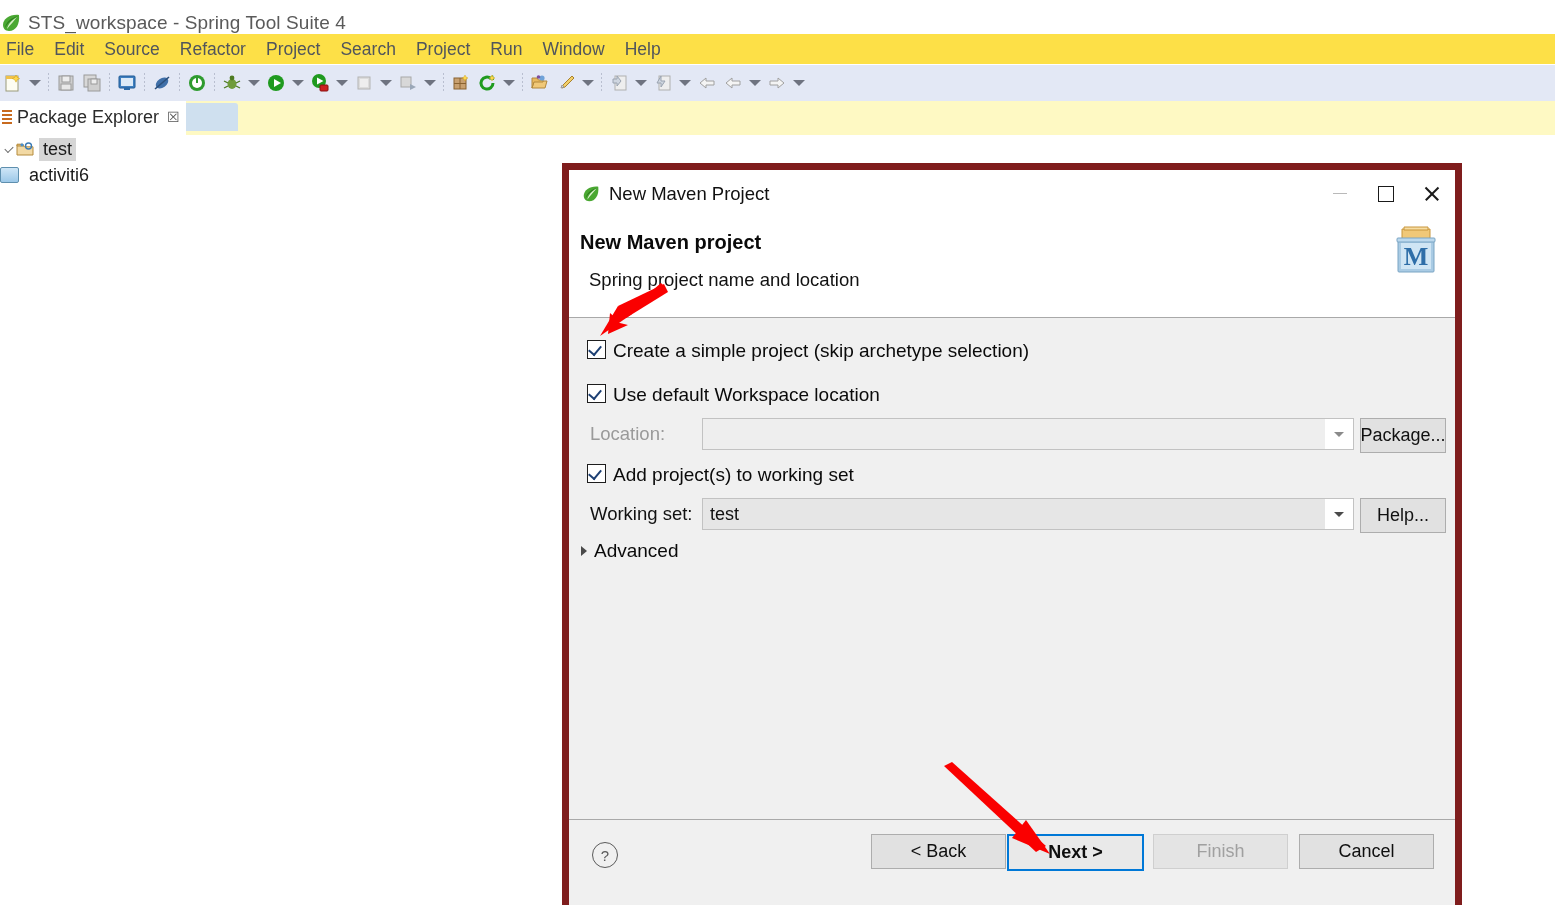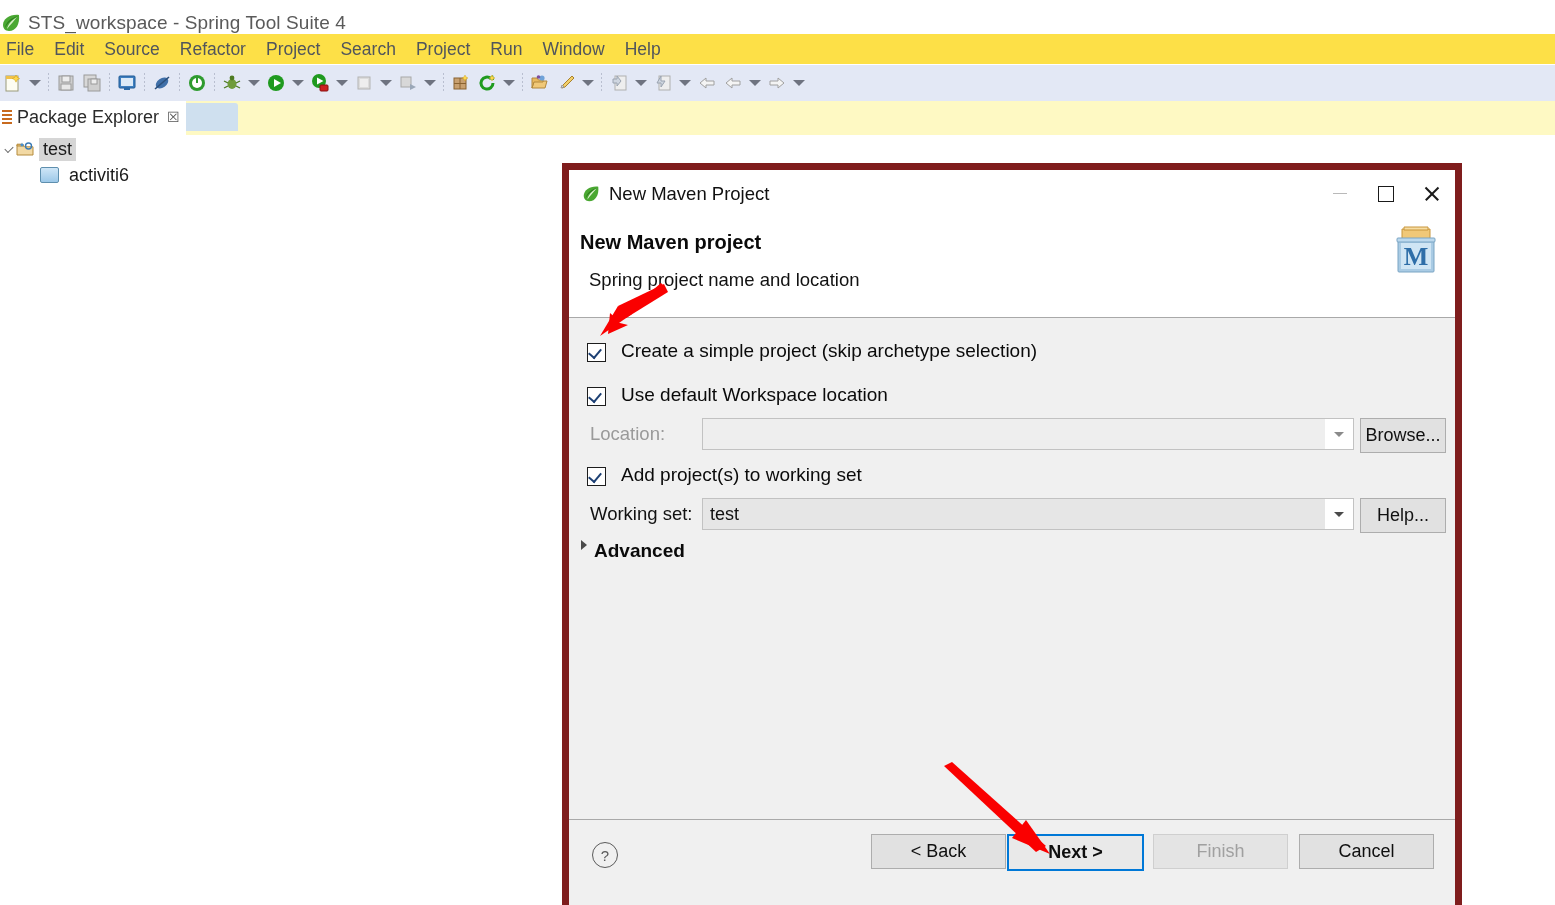--- a/index.html
+++ b/index.html
@@ -76,21 +76,21 @@
   .tab .tab-close { margin-left:8px; font-size:14px; color:#555; }
   .tab-spare {
     position:absolute; left:183px; top:2px; width:55px; height:28px;
     background:#cfe0ef; border-top-left-radius:3px; border-top-right-radius:3px;
   }
 
   
   .tree { position:absolute; left:0; top:136px; width:556px; height:190px; background:#fff; }
   .tree-row { display:flex; align-items:center; height:26px; font-size:18px; color:#1a1a1a; }
   .tree-row.level1 { padding-left: 2px; }
-  .tree-row.level2 { padding-left: 40px; }
+  .tree-row.level2 { }
   .twisty {
     width:14px; height:26px; display:flex; align-items:center; justify-content:center;
     color:#5a5a5a; font-size:12px;
   }
   .twisty::after {
     content:""; display:block; width:7px; height:4px;
     border-left:1.6px solid #6b6b6b; border-bottom:1.6px solid #6b6b6b;
     transform: rotate(-45deg); margin-bottom:2px;
   }
   .node-label { padding: 1px 4px; }
@@ -139,21 +139,21 @@
   .dlg-subheading {
     position:absolute; left:20px; top:52px;
     font-size:18.5px; color:#111;
   }
   .maven-icon {
     position:absolute; right:12px; top:8px; width:54px; height:50px;
   }
 
   .dlg-body { position:relative; height:530px; background:#f0f0f0; }
 
-  .chk-row { position:absolute; display:flex; align-items:flex-end;gap:8px; }
+  .chk-row { position:absolute; display:flex; align-items:flex-start; }
   .chk {
     width:17px; height:17px; border:1.4px solid #1d1d1d; background:#fff;
     position:relative; flex:none; margin-right:7px;
   }
   .chk.checked::after {
     content:""; position:absolute; left:3px; top:2px; width:6px; height:10px;
     border-right:2.2px solid #1c3f73; border-bottom:2.2px solid #1c3f73;
     transform: rotate(40deg);
   }
   .chk-label { font-size:19px; color:#0a0a0a; white-space:nowrap; }
@@ -176,21 +176,21 @@
   .combo.disabled .combo-arrow { background:#ffffff; }
   .chev { width:0;height:0;border-left:5px solid transparent;border-right:5px solid transparent;border-top:5px solid #8a8a8a; }
   .chev.dark { border-top-color:#4a4a4a; }
 
   .btn {
     position:absolute; height:33px; background:#e1e1e1; border:1px solid #adadad;
     display:flex; align-items:center; justify-content:center;
     font-size:18px; color:#111;
   }
 
-  .advanced { position:absolute; display:flex; align-items:flex-start;font-weight:bold; }
+  .advanced { position:absolute; display:flex; align-items:center; }
   .advanced .tri {
     width:0;height:0;border-top:5px solid transparent;border-bottom:5px solid transparent;
     border-left:6px solid #4a4a4a; margin-right:7px;
   }
   .advanced .adv-label { font-size:19px; color:#0a0a0a; }
 
   .dlg-footer {
     position:absolute; left:0; bottom:0; width:100%; height:85px;
     background:#f0f0f0; border-top:1px solid #a9a9a9;
   }
@@ -476,21 +476,21 @@
       </div>
 
       <div class="field-label disabled" style="left:21px; top:105px;">Location:</div>
       <div class="combo disabled" style="left:133px; top:100px; width:650px;">
         <span class="combo-value"></span>
         <span class="combo-arrow">
             <span class="chev"></span>
           </span>
       </div>
       <div class="btn" style="left:791px; top:100px; width:84px;">
-        <span>Browse...</span>
+        <span>Package...</span>
       </div>
 
       <div class="chk-row" style="left:18px; top:146px;">
         <span class="chk checked"></span>
         <span class="chk-label">Add project(s) to working set</span>
       </div>
 
       <div class="field-label enabled" style="left:21px; top:185px;">Working set:</div>
       <div class="combo" style="left:133px; top:180px; width:650px;">
         <span class="combo-value">test</span>

